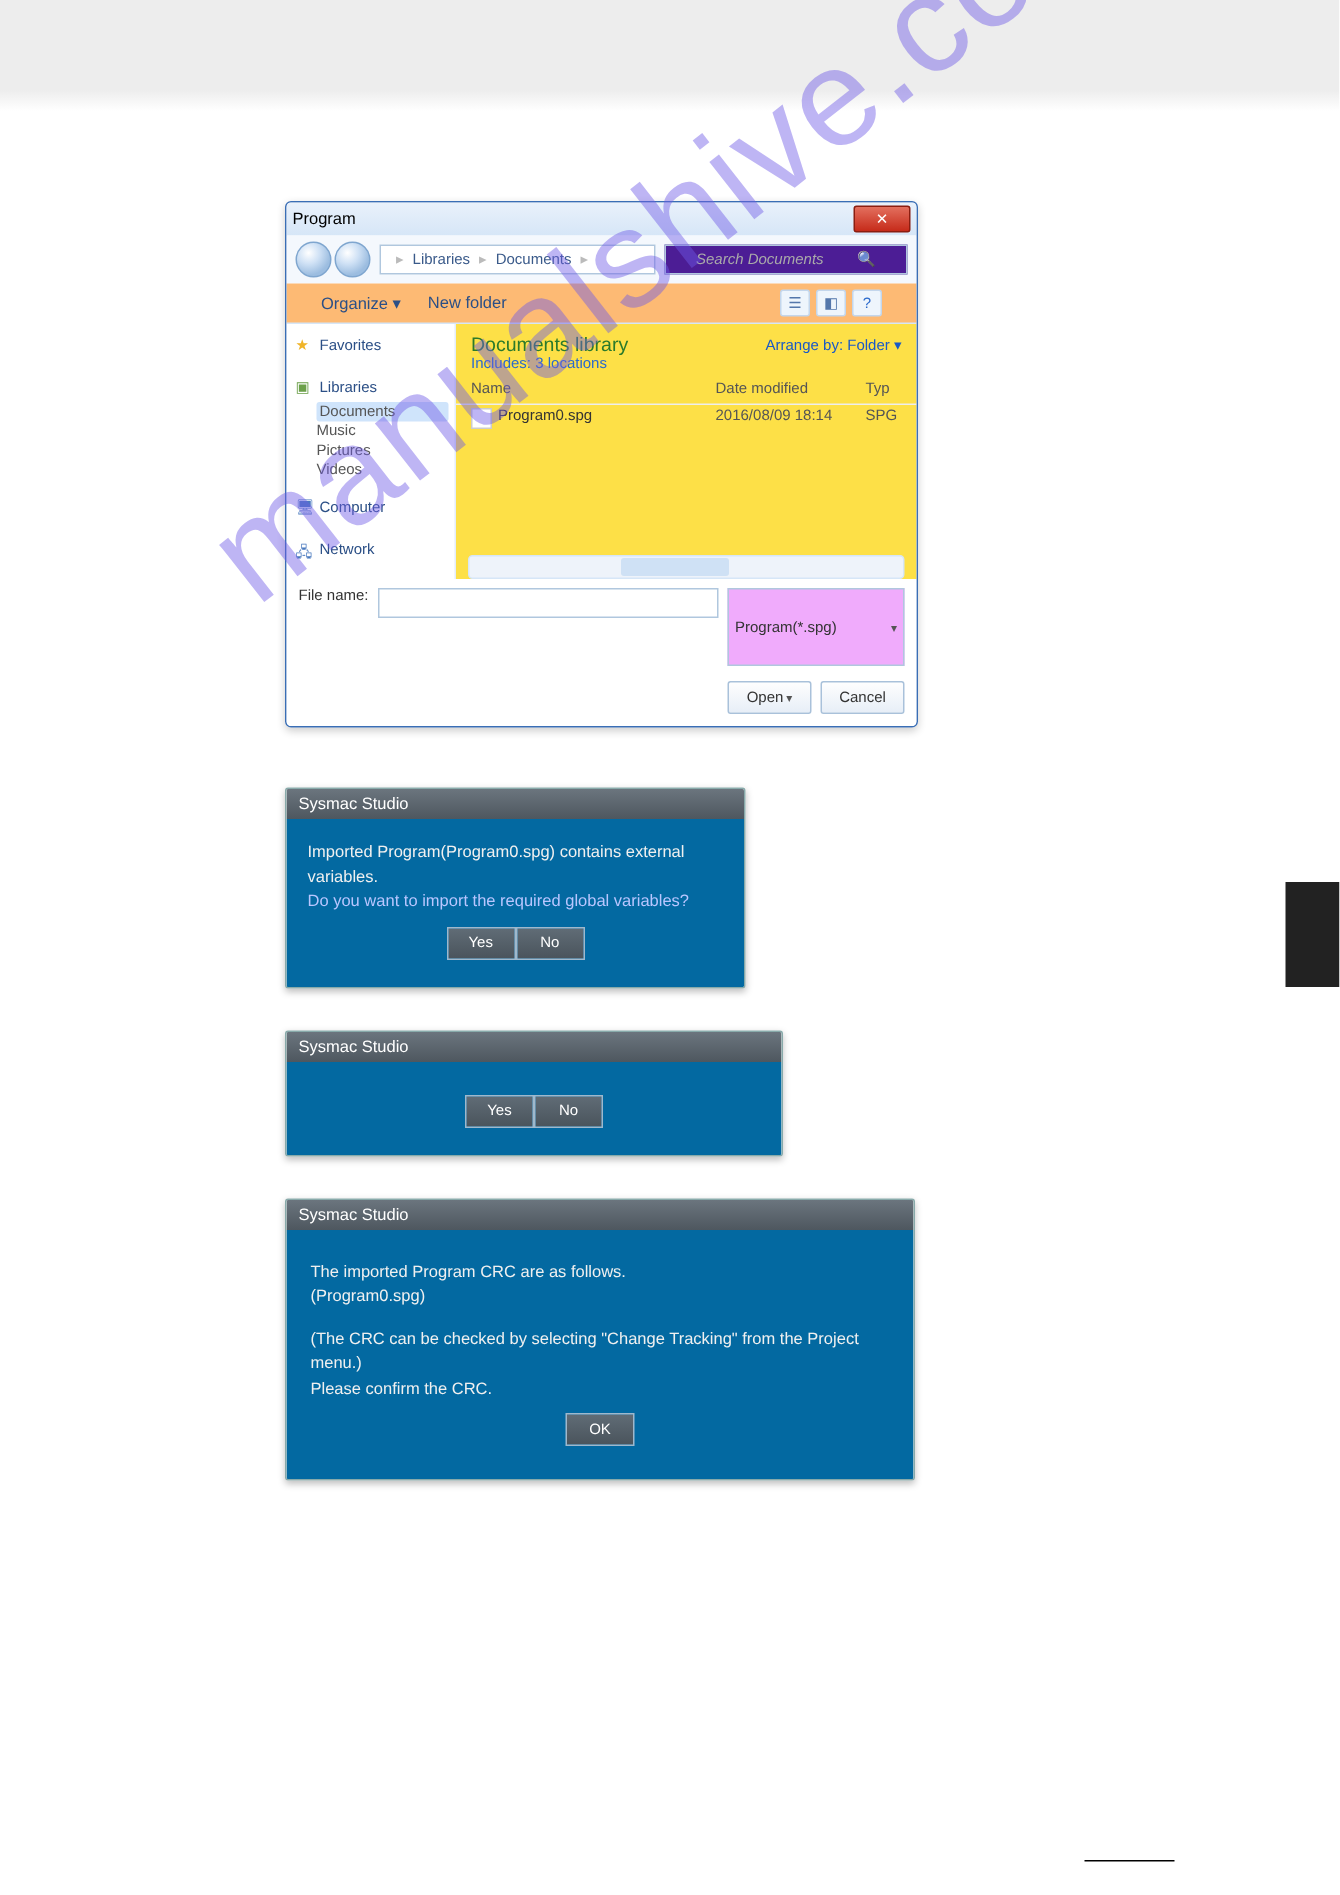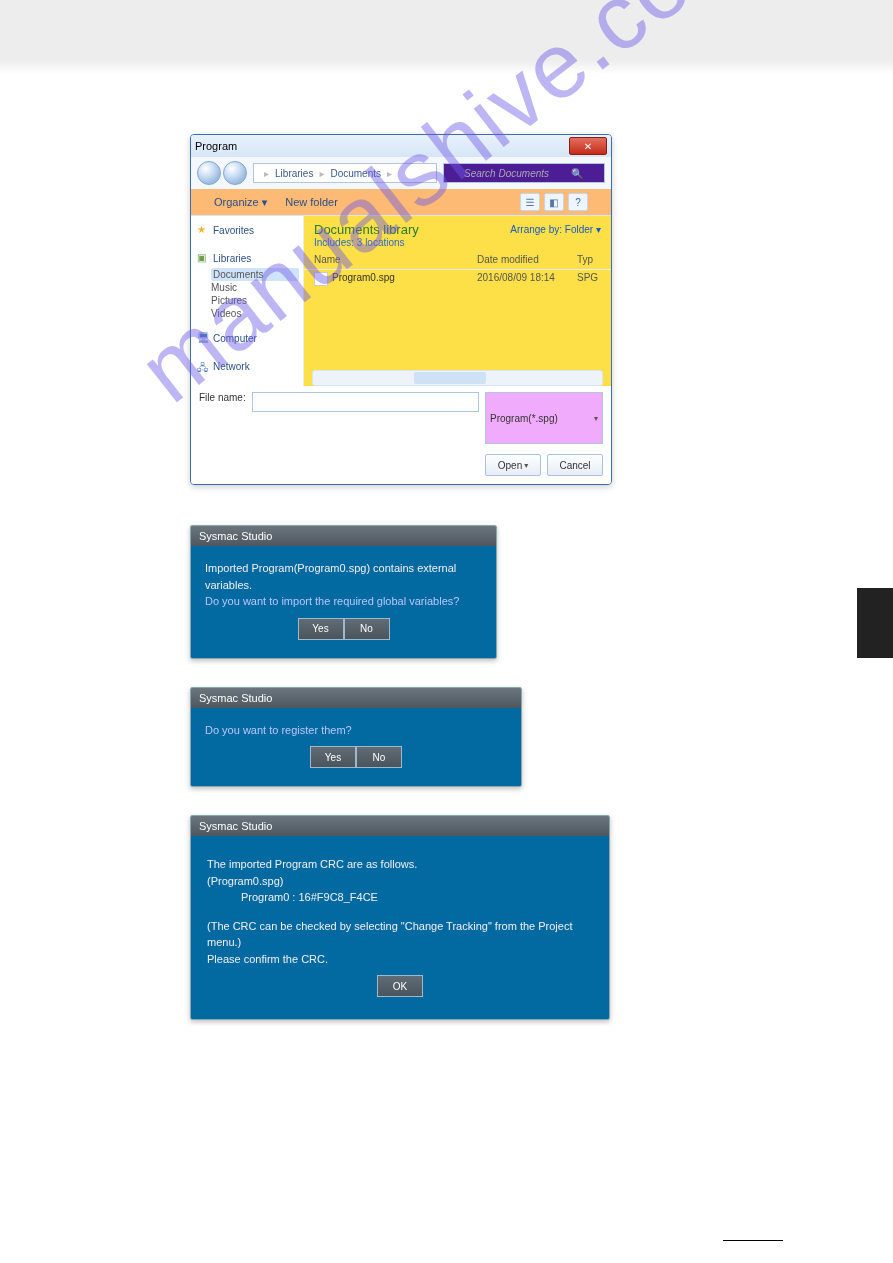--- a/index.html
+++ b/index.html
@@ -198,34 +198,32 @@
     <div class="s-btns">
      <div class="sbtn">Yes</div>
      <div class="sbtn">No</div>
     </div>
    </div>
   </div>
 
   <div class="sysmac s2">
    <div class="s-title">Sysmac Studio</div>
    <div class="s-body">
-    <div class="blue">Do you want to register them?</div>
     <div class="s-btns">
      <div class="sbtn">Yes</div>
      <div class="sbtn">No</div>
     </div>
    </div>
   </div>
 
   <div class="sysmac s3">
    <div class="s-title">Sysmac Studio</div>
    <div class="s-body">
     <div>The imported Program CRC are as follows.</div>
     <div>(Program0.spg)</div>
-    <div style="padding-left:34px">Program0 : 16#F9C8_F4CE</div>
     <div style="height:12px"></div>
     <div>(The CRC can be checked by selecting "Change Tracking" from the Project menu.)</div>
     <div>Please confirm the CRC.</div>
     <div class="s-btns">
      <div class="sbtn">OK</div>
     </div>
    </div>
   </div>
 
  </div>

